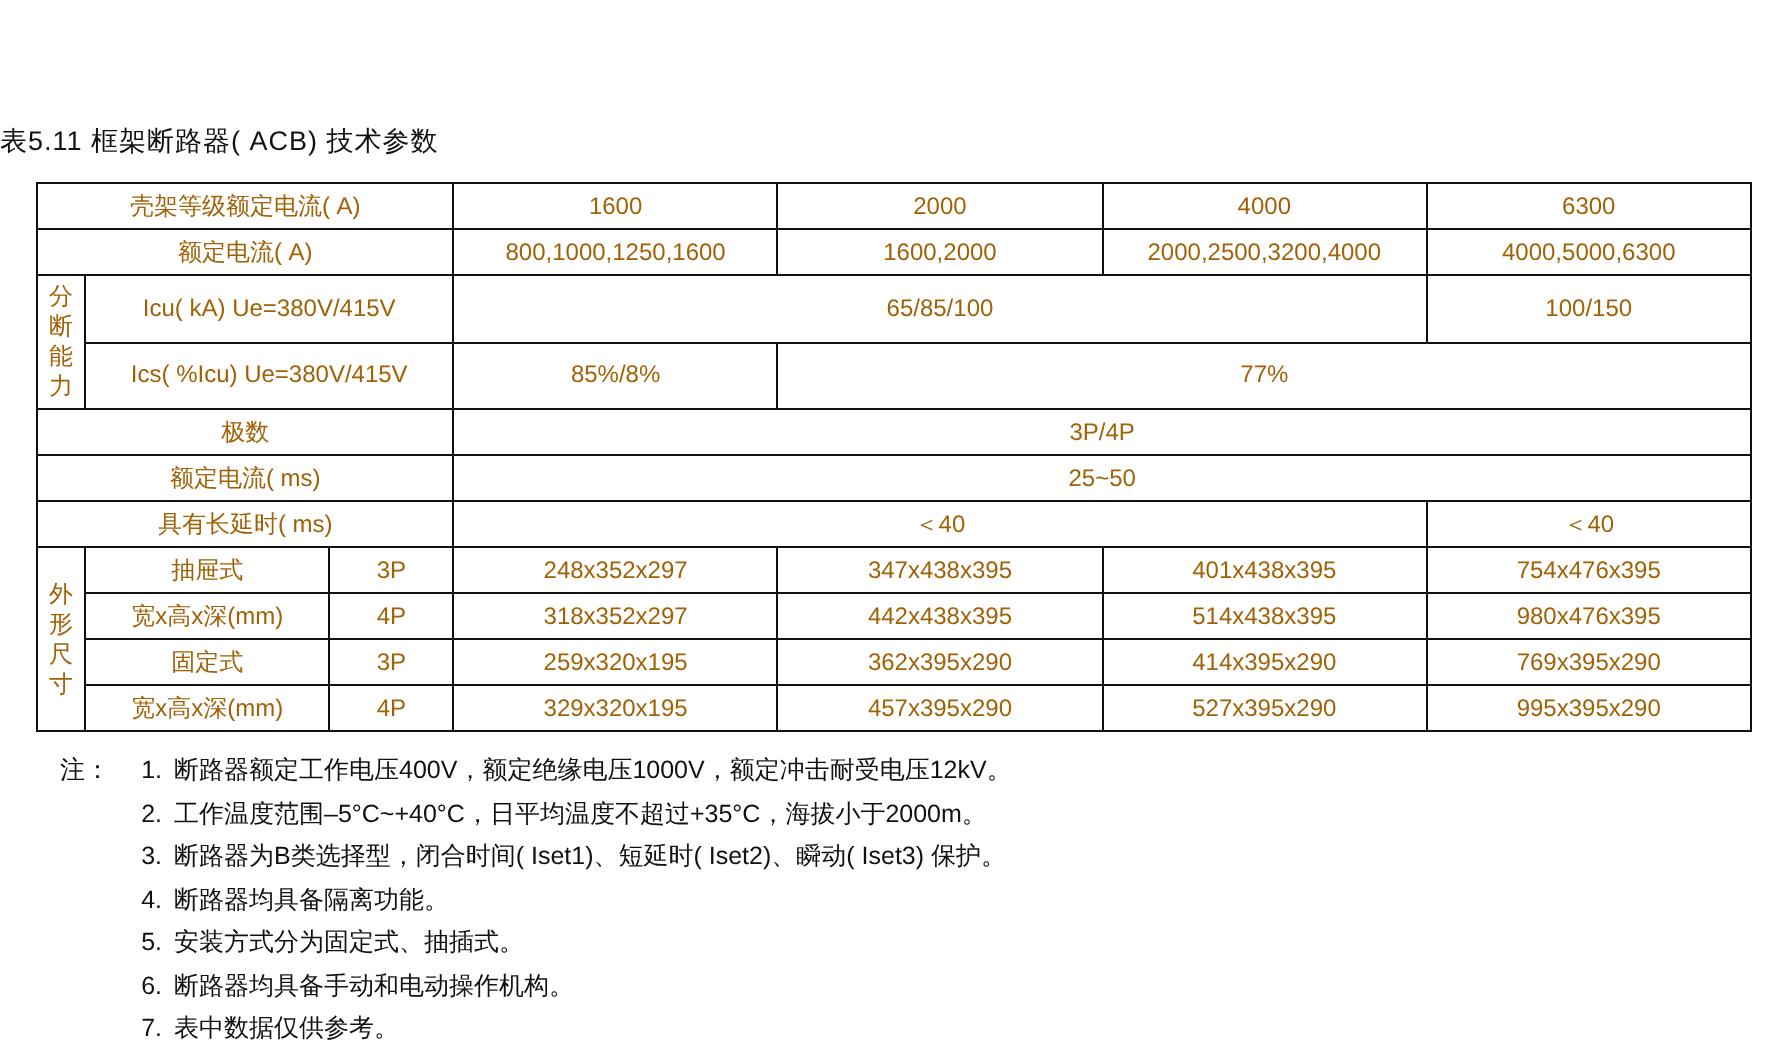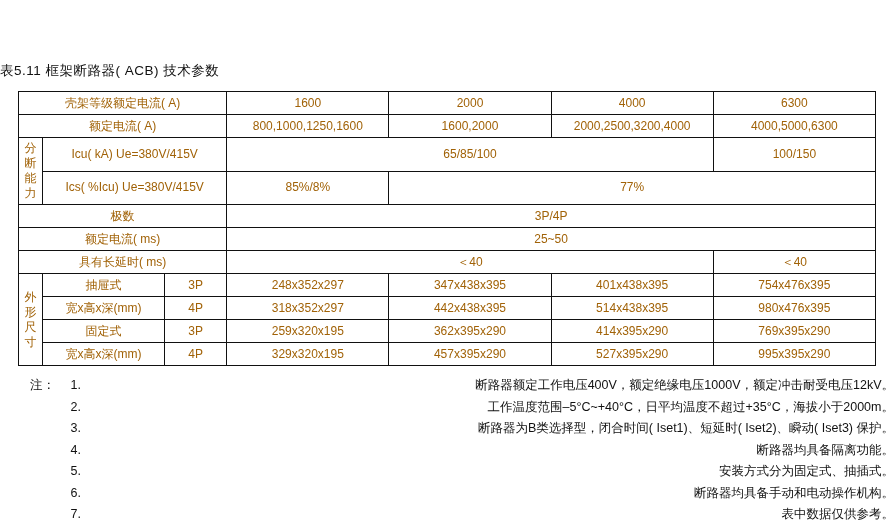--- a/index.html
+++ b/index.html
@@ -77,21 +77,20 @@
   }
   .notes .note-num {
     width: 26px;
     flex: 0 0 26px;
     text-align: right;
     padding-right: 6px;
     white-space: nowrap;
   }
   .notes .note-txt {
     flex: 1 1 auto;
-    text-align: right;
   }
 </style>
 </head>
 <body>
 
 <div class="page">
 
   <div class="caption">表5.11  框架断路器( ACB) 技术参数</div>
 
   <table class="spec">

